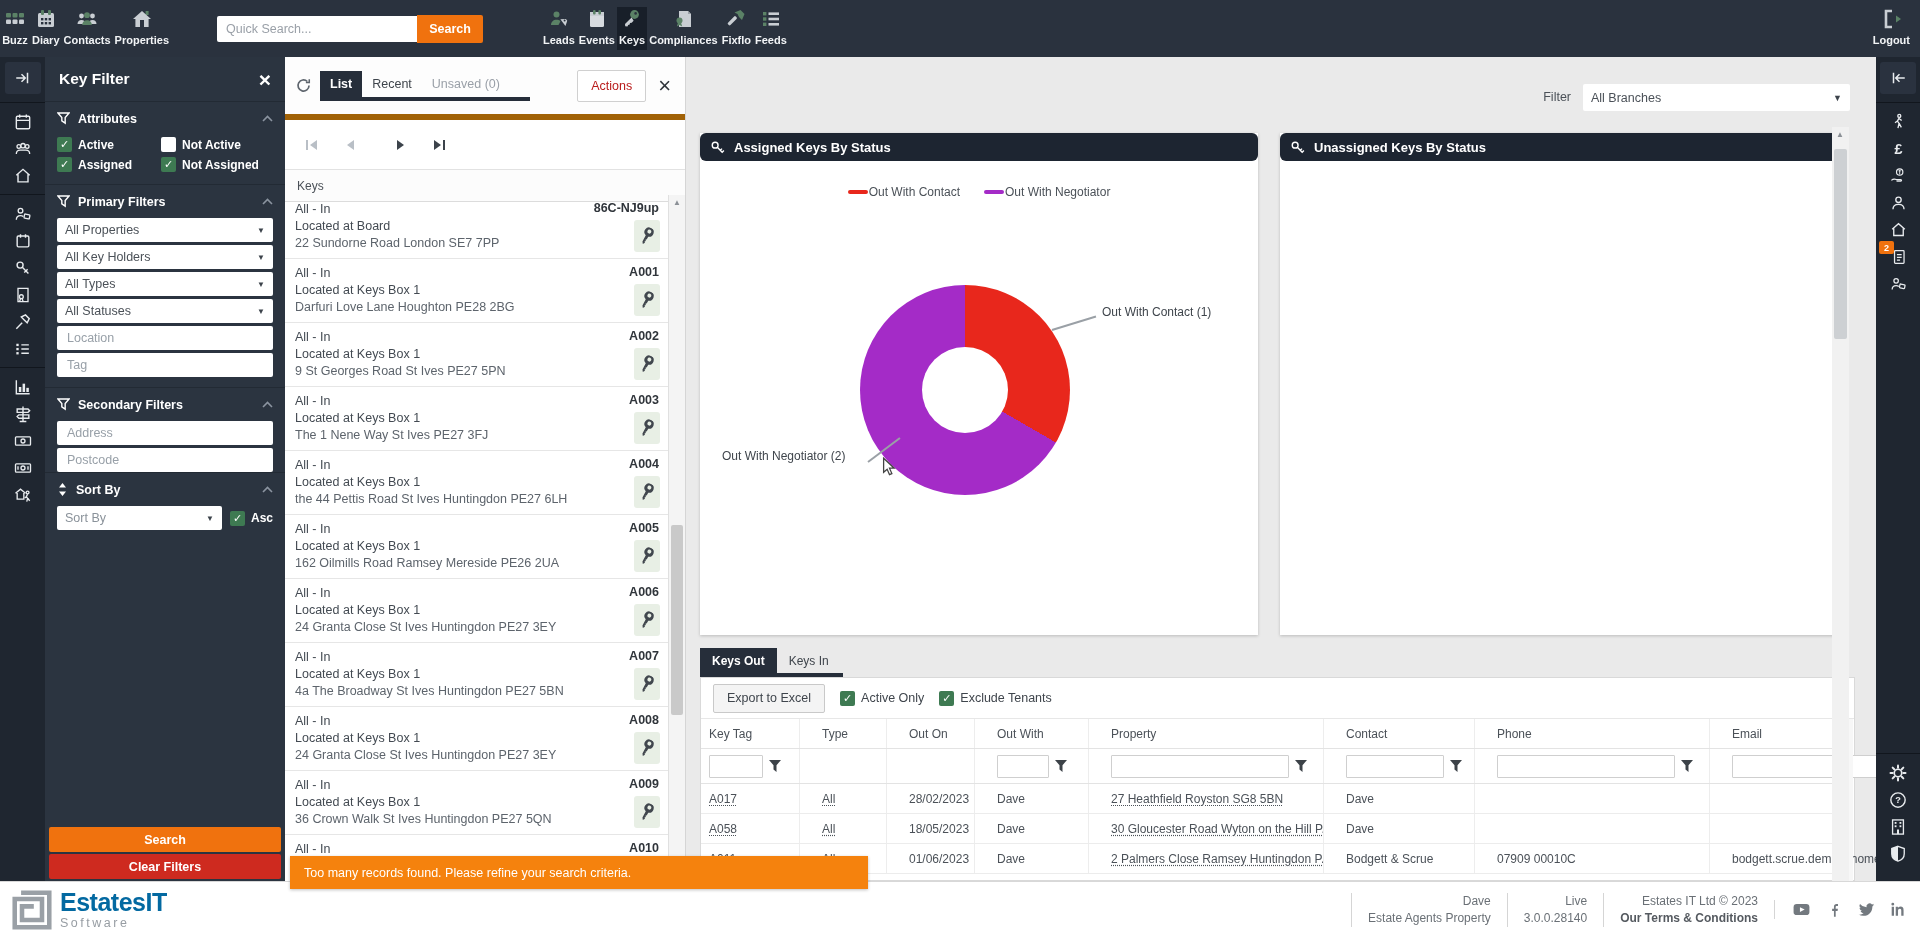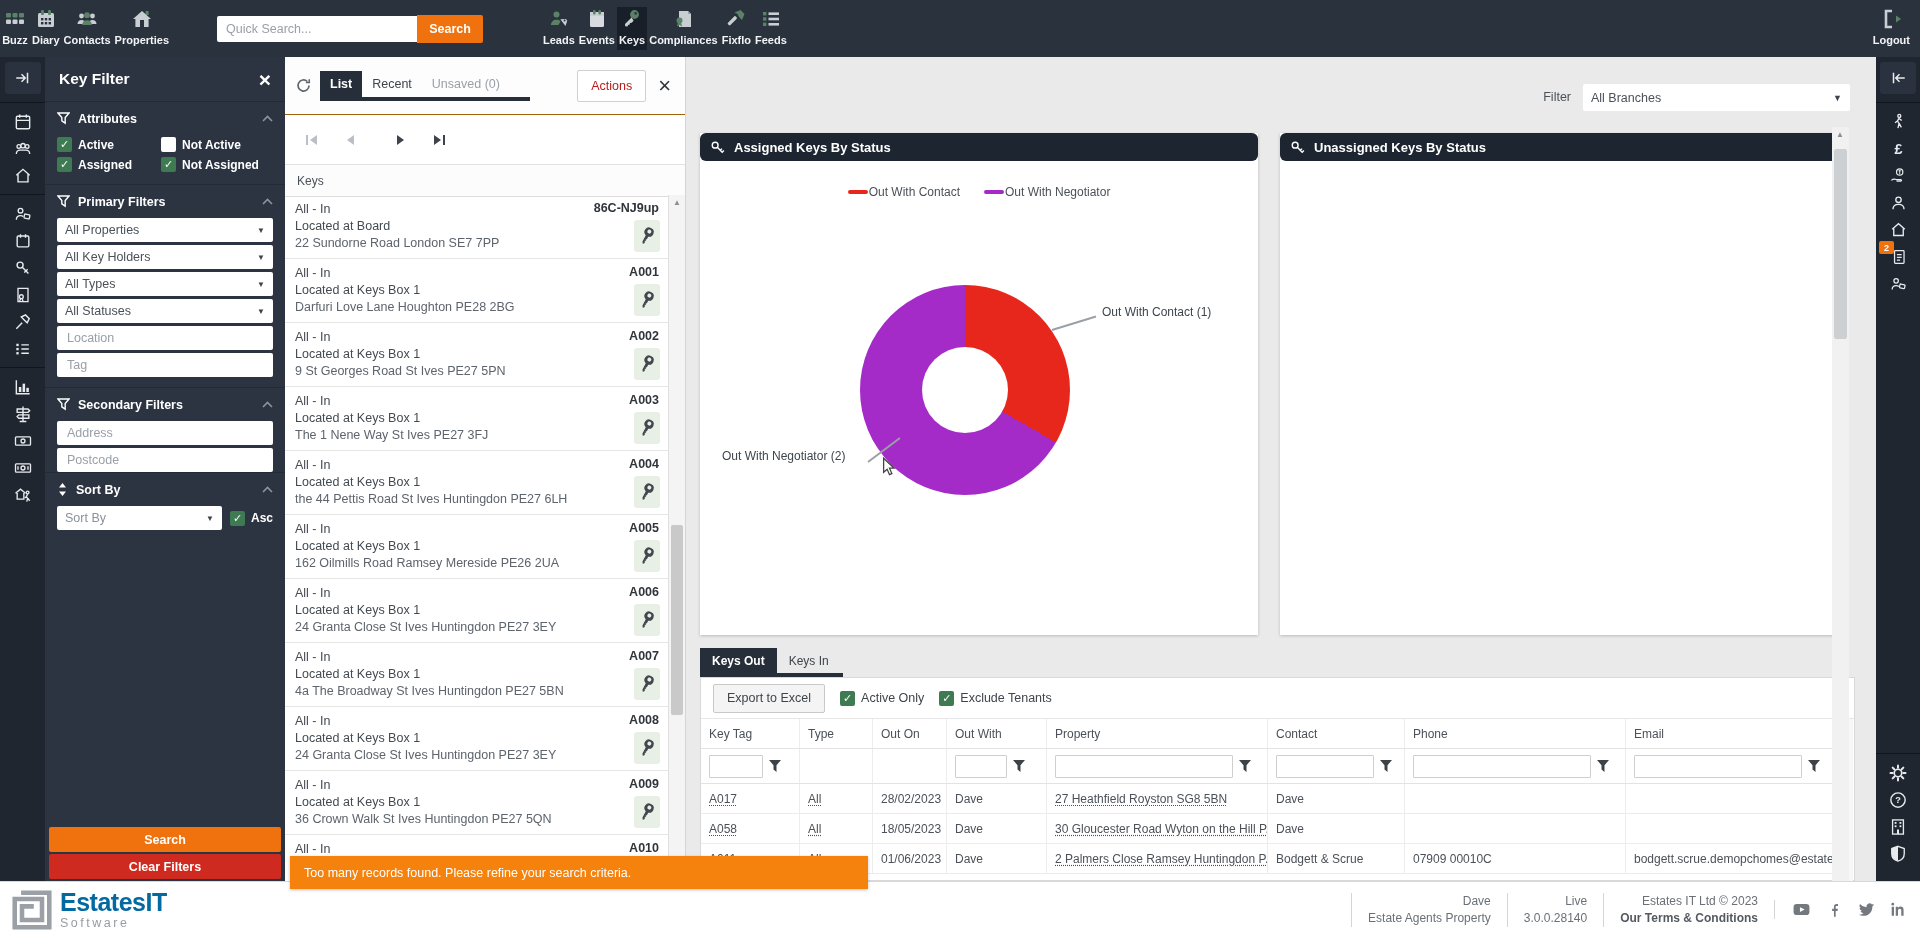--- a/index.html
+++ b/index.html
@@ -46,21 +46,21 @@
   .fp-field input{border:none;outline:none;width:100%;font-size:12.5px;color:#4b5158;font-family:inherit;background:transparent;}
   .fp-field input::placeholder{color:#98a0a8;}
   .fp-sort-row{display:flex;align-items:center;gap:8px;margin:0 12px 10px;}
   .fp-sort-row .fp-field{margin:0;flex:1;color:#8a929a;}
   .fp-btn{position:absolute;left:4px;right:4px;height:25px;border:none;border-radius:2px;color:#fff;font-weight:700;font-size:12.5px;cursor:pointer;font-family:inherit;}
   #fp-search{bottom:29px;background:#f0720e;}
   #fp-clear{bottom:2px;background:#ce2a1f;}
 
   
   #list-panel{position:absolute;left:285px;top:57px;width:400px;bottom:56px;background:#fff;z-index:21;border-right:1px solid #d5d5d5;}
-  .lp-header{height:57px;border-bottom:1px solid #a16207;display:flex;align-items:center;padding:0 10px;background:#fdfdfd;}
+  .lp-header{height:57px;border-bottom:6px solid #a16207;display:flex;align-items:center;padding:0 10px;background:#fdfdfd;}
   .lt-wrap{display:flex;align-items:flex-end;border-bottom:4px solid #262e3a;margin-left:8px;padding-right:20px;}
   .lt{height:26px;display:flex;align-items:center;padding:0 10px;font-size:12.5px;color:#3f454c;cursor:pointer;}
   .lt.active{background:#262e3a;color:#fff;font-weight:700;}
   .lt.muted{color:#9aa0a8;}
   .lp-actions{margin-left:auto;height:30px;padding:0 13px;background:#fff;border:1px solid #d0d0d0;border-radius:2px;font-size:12.5px;color:#b91c1c;display:flex;align-items:center;cursor:pointer;}
   .lp-x{font-size:22px;color:#30353b;margin:0 4px 0 12px;cursor:pointer;line-height:1;}
   .lp-pager{height:49px;border-bottom:1px solid #e2e2e2;display:flex;align-items:center;gap:27px;padding:0 20px;}
   .pg{cursor:pointer;}
   .lp-colhead{height:31px;border-bottom:1px solid #dcdcdc;display:flex;align-items:center;padding:0 12px;font-size:12px;color:#4b5158;background:#fcfcfc;}
   .lp-items{position:absolute;left:0;top:138px;right:16px;bottom:0;overflow:hidden;}
@@ -102,21 +102,21 @@
 
   
   .bt-tabs{position:absolute;left:15px;top:591px;display:flex;border-bottom:4px solid #262e3a;padding-right:2px;}
   .bt-tab{height:25px;padding:0 12px;font-size:12px;display:flex;align-items:center;color:#3f454c;cursor:pointer;}
   .bt-tab.active{background:#262e3a;color:#fff;font-weight:700;}
   .bt-panel{position:absolute;left:15px;top:620px;width:1155px;height:204px;background:#fff;border:1px solid #d9d9d9;box-sizing:border-box;}
   .bt-toolbar{height:40px;display:flex;align-items:center;gap:15px;padding:0 12px;border-bottom:1px solid #e7e7e7;}
   .bt-export{height:27px;padding:0 13px;background:#f4f4f4;border:1px solid #c9c9c9;border-radius:2px;font-size:12.5px;color:#3f454c;display:flex;align-items:center;cursor:pointer;}
   .bt-check{display:flex;align-items:center;gap:6px;font-size:12.5px;color:#3f454c;cursor:pointer;}
   .tbl{position:absolute;left:0;top:41px;width:1137px;}
-  .trow{display:grid;grid-template-columns:99px 73px 74px 100px 221px 137px 221px 212px;align-items:center;}
+  .trow{display:grid;grid-template-columns:99px 73px 74px 100px 221px 137px 221px 212px;align-items:center;gap:14px;}
   .trow.head{height:29px;border-bottom:1px solid #e3e3e3;}
   .trow.filters{height:34px;border-bottom:1px solid #e3e3e3;}
   .trow.data{height:29px;border-bottom:1px solid #ececec;}
   .tc{padding:0 8px;font-size:12px;color:#4b5158;border-right:1px solid #ededed;height:100%;display:flex;align-items:center;overflow:hidden;white-space:nowrap;box-sizing:border-box;}
   .lnk{text-decoration:underline;text-decoration-style:dotted;text-underline-offset:2px;cursor:pointer;}
   .f-in{height:21px;border:1px solid #cfcfcf;border-radius:1px;font-size:11px;padding:0 4px;outline:none;font-family:inherit;min-width:0;}
   .funnel{margin-left:6px;cursor:pointer;flex:0 0 auto;}
   .tbl-scroll{position:absolute;right:1px;top:41px;width:16px;height:162px;background:#f7f7f7;border-left:1px solid #e7e7e7;}
   .tbl-scroll .up{position:absolute;top:2px;left:0;}
   .tbl-scroll .dn{position:absolute;bottom:2px;left:0;}

